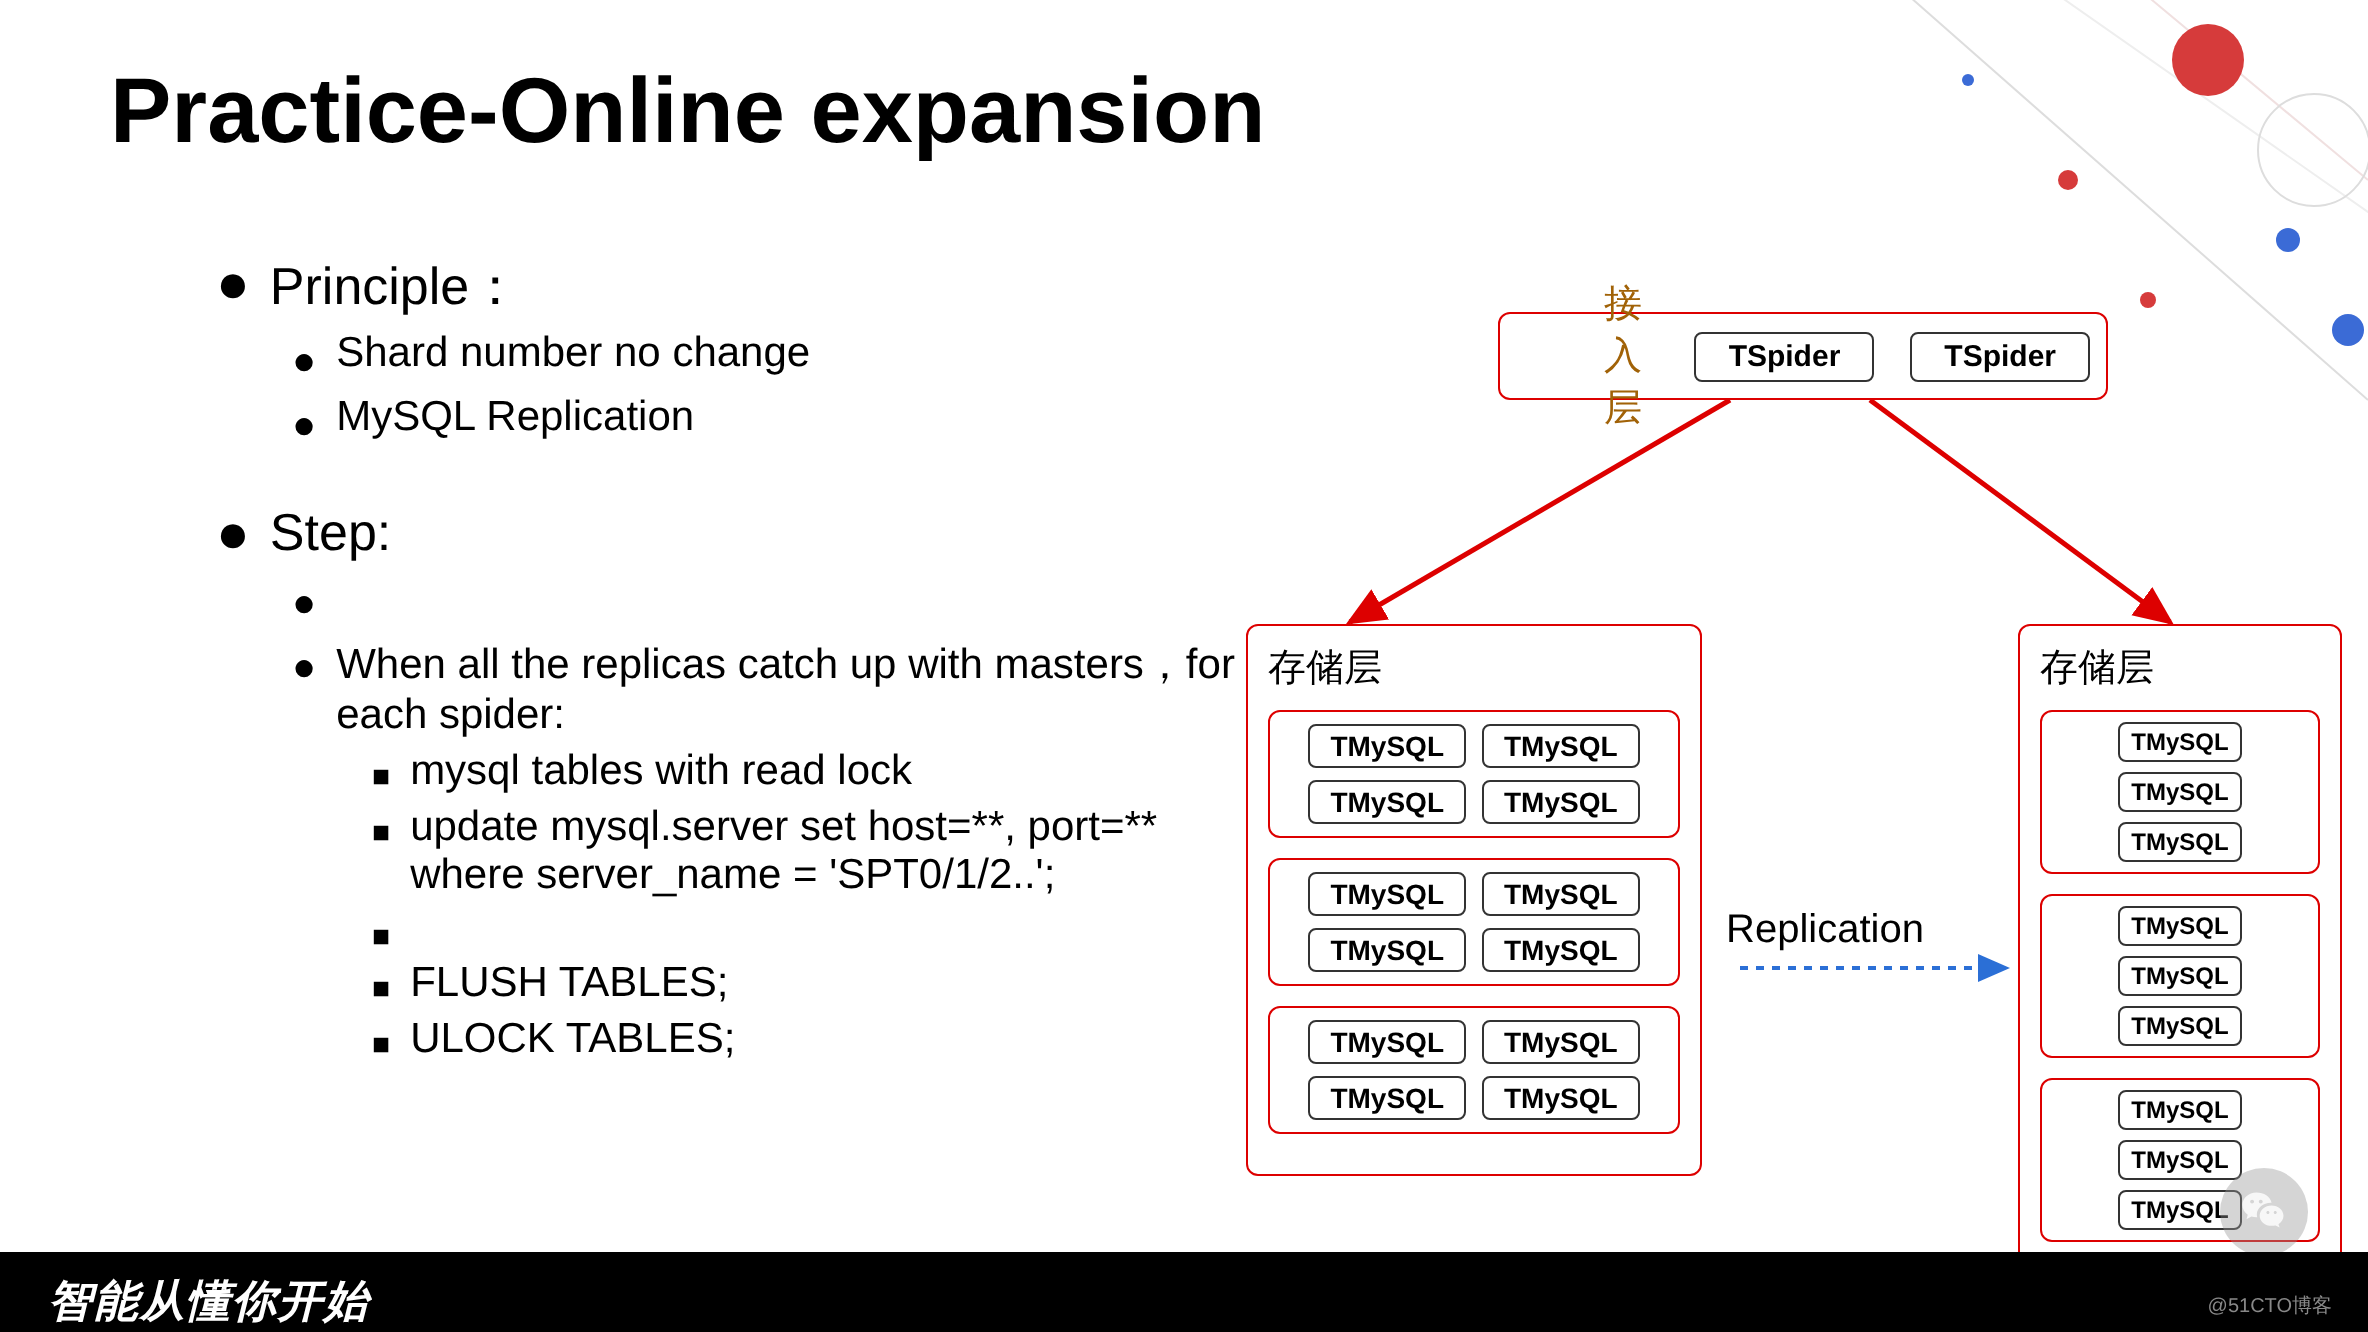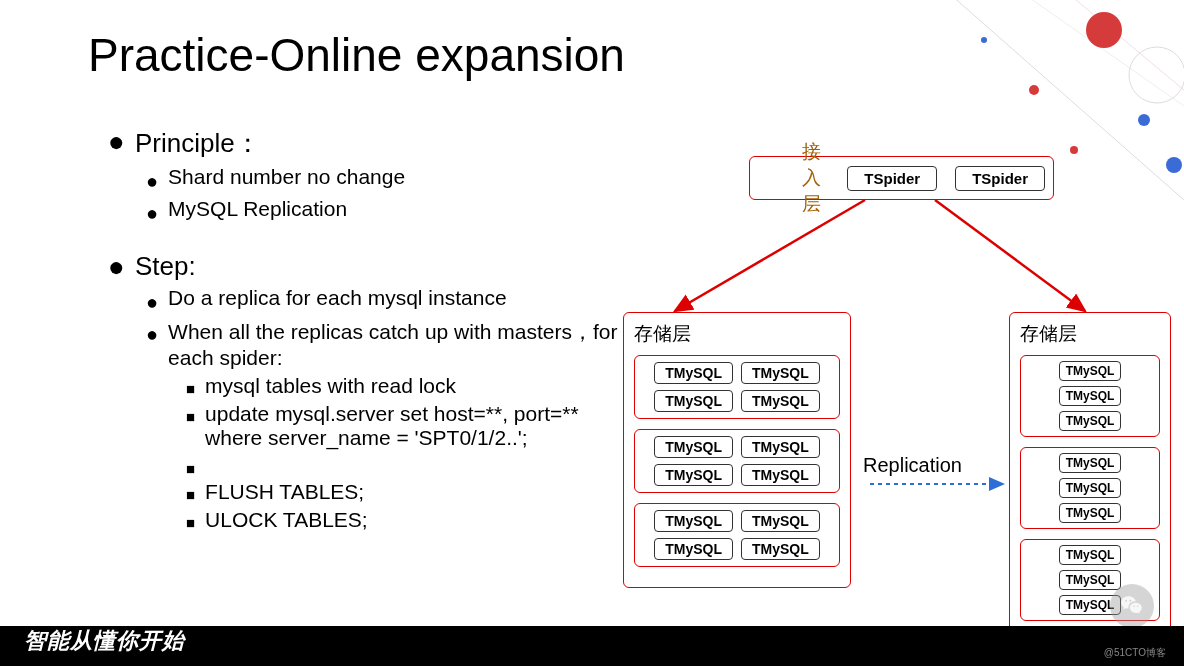--- a/index.html
+++ b/index.html
@@ -9,23 +9,22 @@
     font-family: "Microsoft YaHei", "Segoe UI", Arial, sans-serif;
     background: #fff;
     position: relative;
     overflow: hidden;
   }
   .title {
     position: absolute;
     top: 28px;
     left: 55px;
     font-size: 46px;
-    font-weight: 400;
-    color: #000;
-    margin-left: 33px;
+    font-weight: 700;
+    color: #000;
   }
   .content-left {
     position: absolute;
     top: 120px;
     left: 108px;
     width: 510px;
   }
   .l1 {
     display: flex;
     align-items: flex-start;
@@ -143,21 +142,21 @@
 
   .footer {
     position: absolute;
     bottom: 0;
     left: 0;
     width: 100%;
     height: 40px;
     background: #000;
     color: #fff;
     display: flex;
-    align-items: flex-start;
+    align-items: flex-end;
     padding-left: 24px;
     font-size: 22px;
     font-weight: bold;
     font-style: italic;
     letter-spacing: 1px;
   }
   .watermark {
     position: absolute;
     right: 18px;
     bottom: 6px;
@@ -213,21 +212,20 @@
     </div>
 
   <div class="spacer"></div>
 
   <div class="l1">
       <span class="bullet">●</span>
       <span>Step:</span>
     </div>
   <div class="l2">
       <span class="bullet">●</span>
-      <span>Do a replica for each mysql instance</span>
     </div>
   <div class="l2">
       <span class="bullet">●</span>
       <span>When all the replicas catch up with masters，for each spider:</span>
     </div>
 
   <div class="l3">
       <span class="bullet">■</span>
       <span>mysql tables with read lock</span>
     </div>

